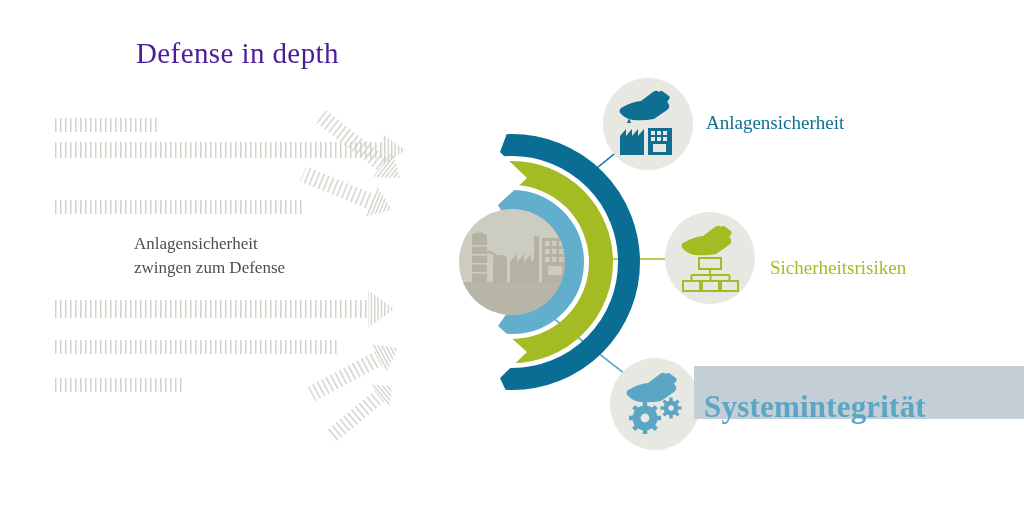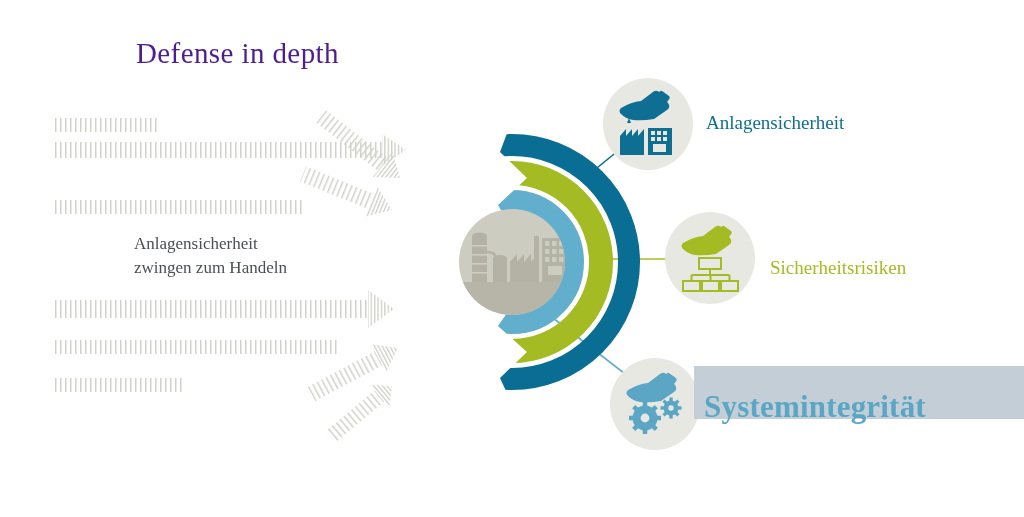--- a/index.html
+++ b/index.html
@@ -306,21 +306,21 @@
           <circle cx="0" cy="0" r="2.7" fill="#e8e8e2"></circle>
         </g>
       </g>
     </g>
   </svg>
 
   <div class="title">Defense in depth</div>
 
   <div class="left-caption">
     <div>Anlagensicherheit</div>
-    <div>zwingen zum Handeln</div>
+    <div>zwingen zum Defense</div>
   </div>
 
   <div class="highlight-band"></div>
 
   <div class="label label-anlagen">Anlagensicherheit</div>
 
   <div class="label label-netzwerk">Sicherheitsrisiken</div>
 
   <div class="label label-system">Systemintegrität</div>
 

